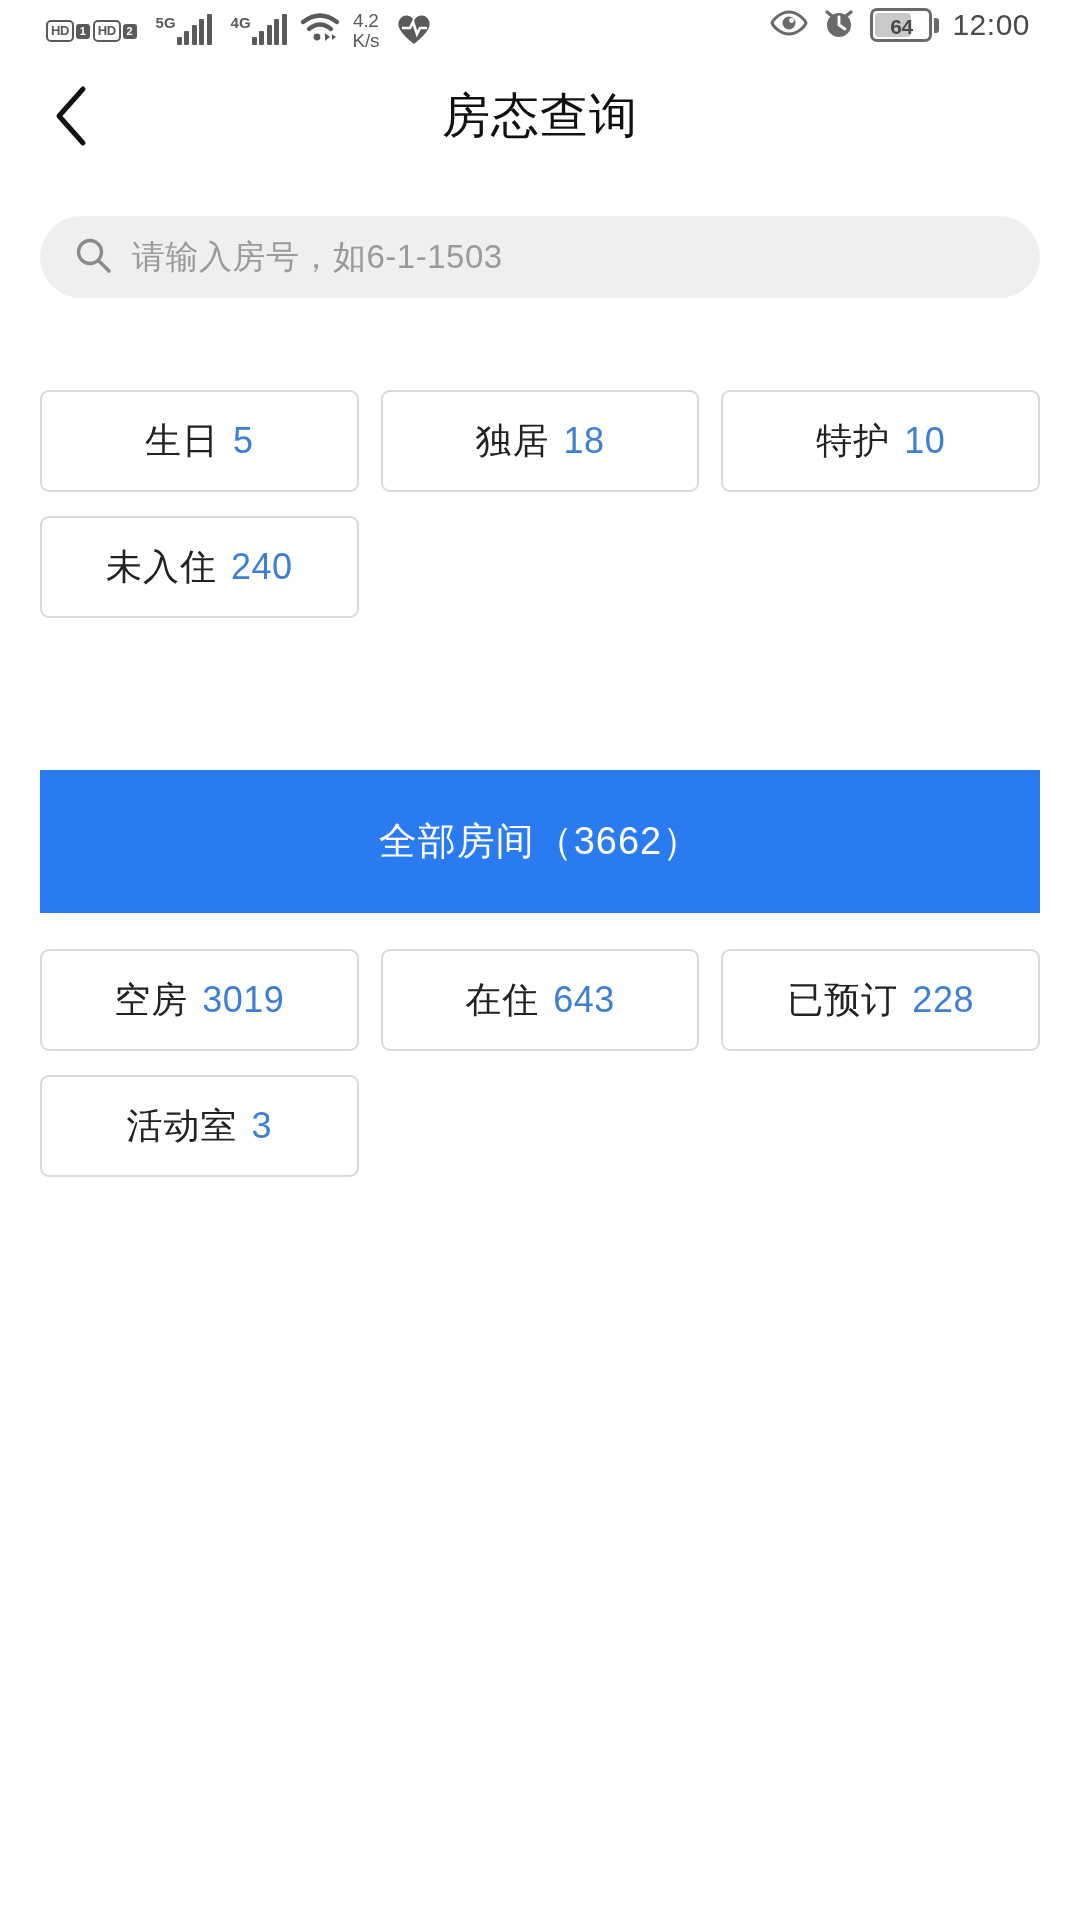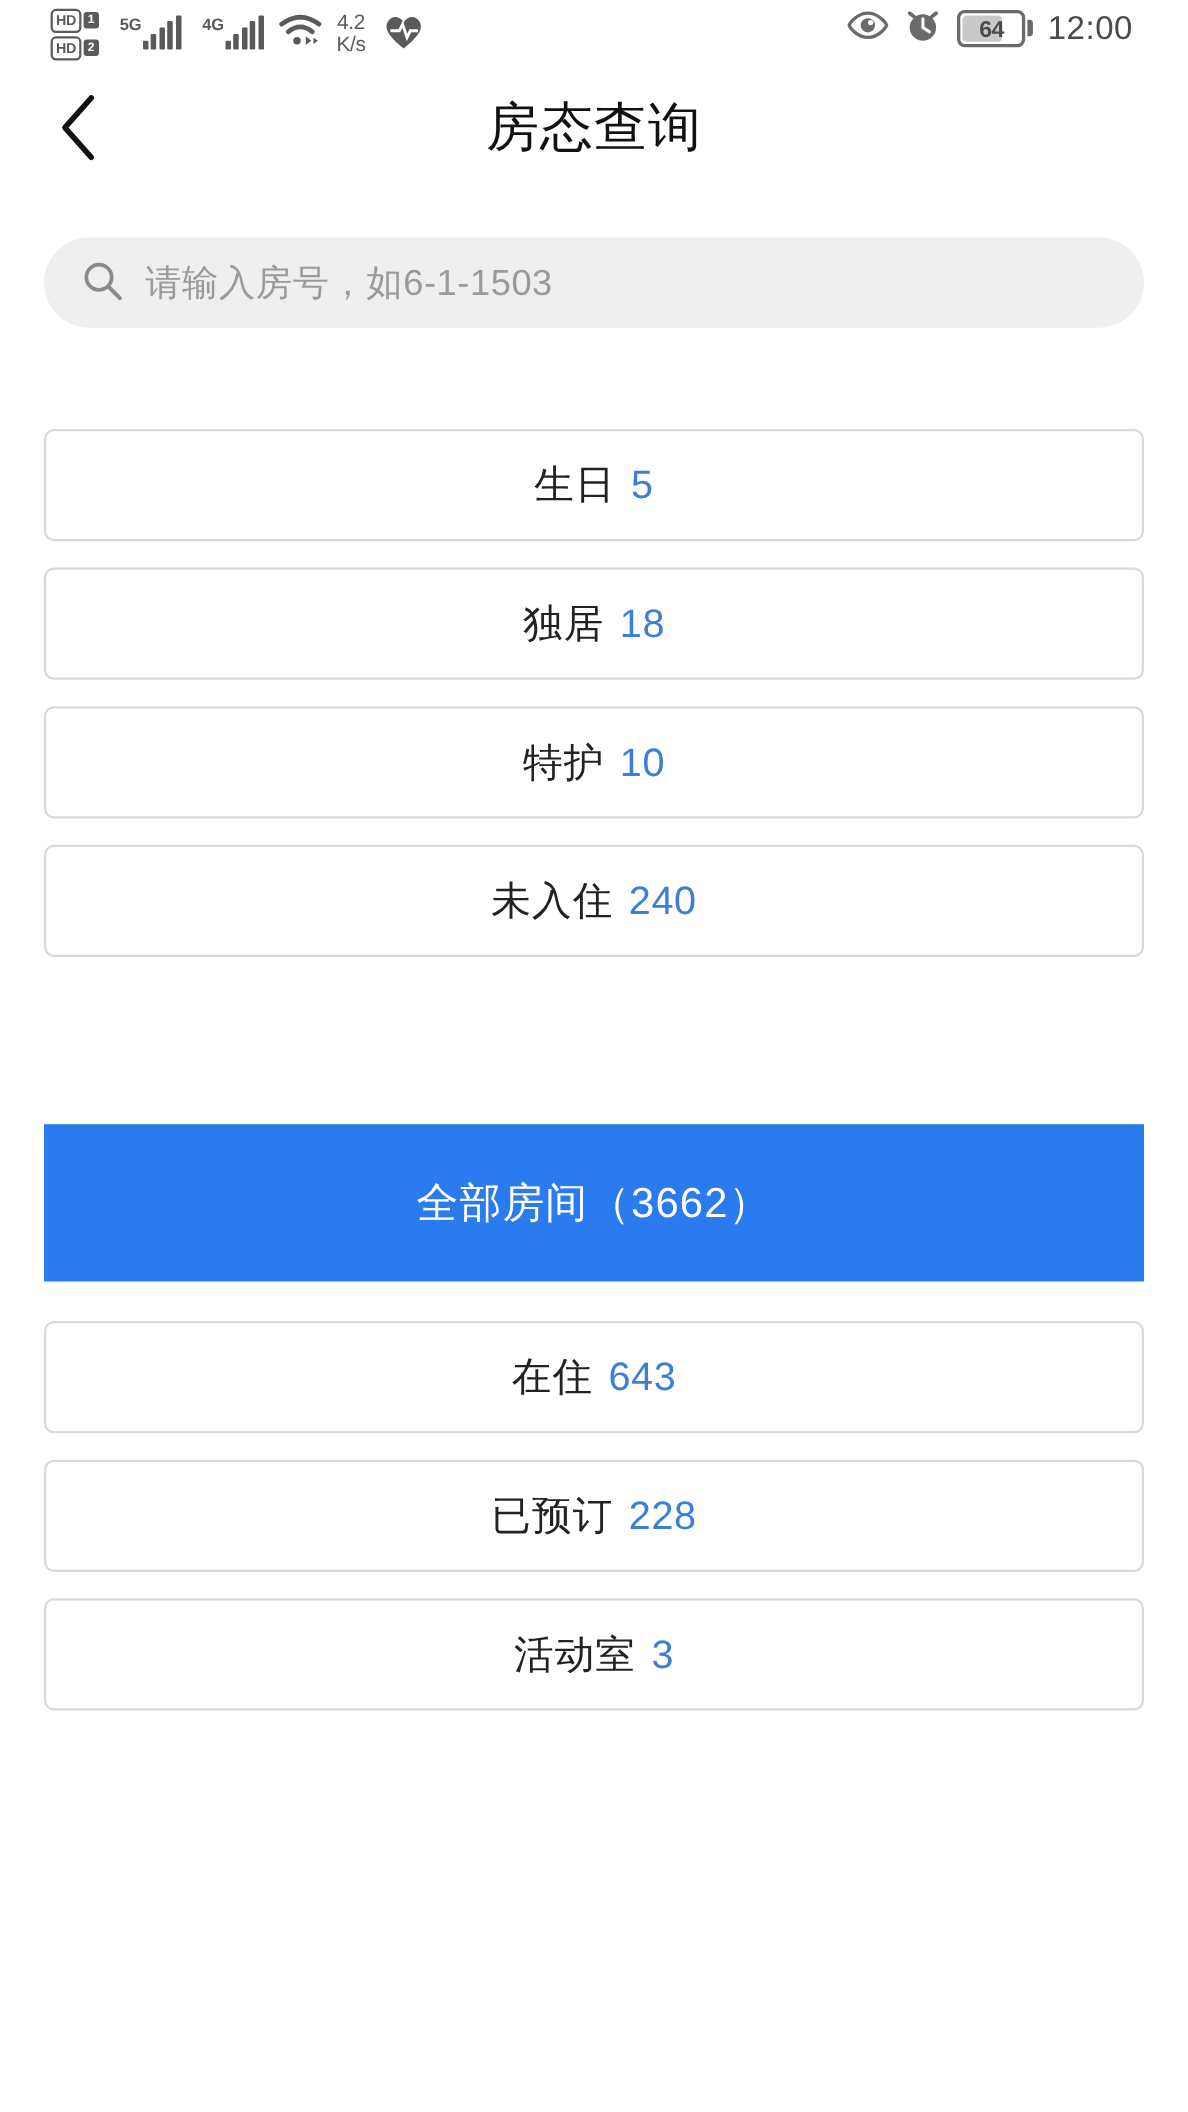--- a/index.html
+++ b/index.html
@@ -11,21 +11,21 @@
   }
 
   
   .statusbar{
     position:relative; width:1080px; height:62px;
     display:flex; align-items:center; color:#5a5a5a;
   }
   .sb-left{ display:flex; align-items:center; gap:7px; margin-left:46px; }
   .sb-right{ display:flex; align-items:center; gap:13px; position:absolute; right:50px; top:6px; }
 
-  .hd-stack{ display:flex; flex-direction:column; gap:3px; }
+  .hd-stack{ display:flex; flex-direction:row; gap:3px; }
   .hd-row{ display:flex; align-items:center; gap:2px; }
   .hd-box{
     border:2.6px solid #5a5a5a; border-radius:5px;
     font-size:13px; font-weight:bold; line-height:1;
     padding:2px 3px 3px 3px; letter-spacing:-0.5px;
   }
   .hd-num{
     background:#5a5a5a; color:#fff; font-size:11px; font-weight:bold;
     border-radius:3px; width:14px; height:15px;
     display:flex; align-items:center; justify-content:center; line-height:1;
@@ -87,21 +87,21 @@
   .section{ margin-top:92px; }
   .section.second{ margin-top:152px; }
   .banner{
     margin:0 40px; height:143px; background:#2a7af0;
     display:flex; align-items:center; justify-content:center;
   }
   .banner-txt{ font-size:38px; color:#fff; letter-spacing:1px; }
 
   .grid{
     margin:36px 40px 0 40px;
-    display:grid; grid-template-columns:repeat(1,1fr); gap:24px 22px;
+    display:grid; grid-template-columns:repeat(3,1fr); gap:24px 22px;
   }
   .card{
     height:102px; background:#fff;
     border:2px solid #d9d9d9; border-radius:9px;
     display:flex; align-items:center; justify-content:center; gap:14px;
   }
   .card-label{ font-size:36px; color:#222; letter-spacing:1px; }
   .card-value{ font-size:36px; color:#3d7fd6; letter-spacing:0.5px; }
 </style>
 </head>
@@ -234,20 +234,24 @@
     </div>
   </div>
 </div>
 
 <div class="section second">
   <div class="banner">
     <span class="banner-txt">全部房间（3662）</span>
   </div>
   <div class="grid">
     <div class="card">
+      <span class="card-label">空房</span>
+      <span class="card-value">3019</span>
+    </div>
+    <div class="card">
       <span class="card-label">在住</span>
       <span class="card-value">643</span>
     </div>
     <div class="card">
       <span class="card-label">已预订</span>
       <span class="card-value">228</span>
     </div>
     <div class="card">
       <span class="card-label">活动室</span>
       <span class="card-value">3</span>

